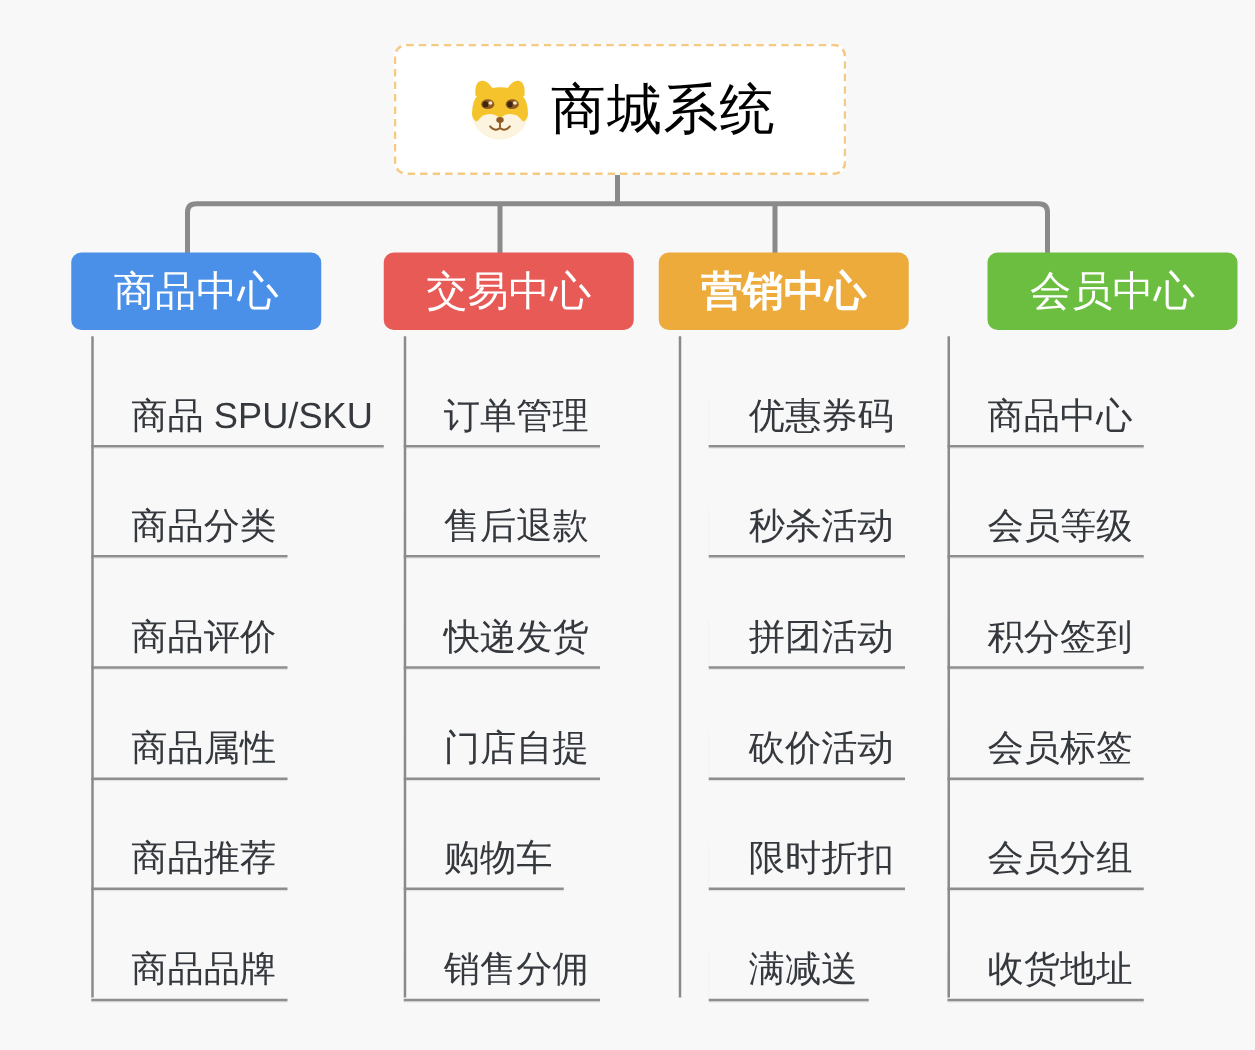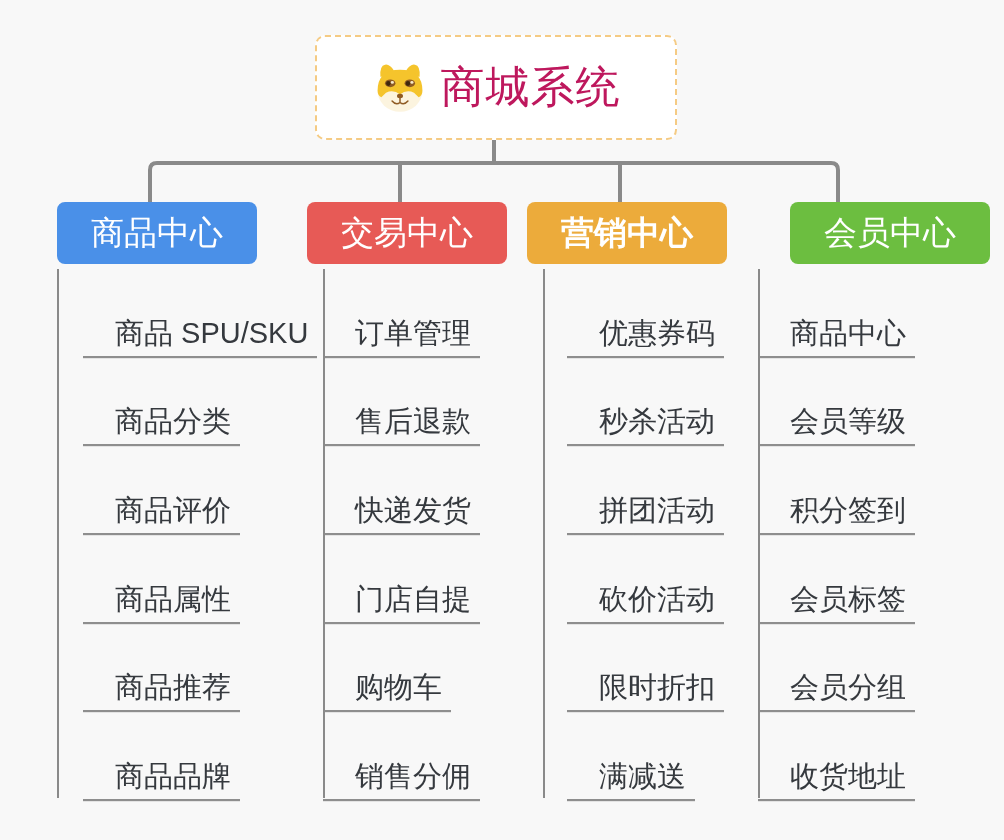--- a/index.html
+++ b/index.html
@@ -15,38 +15,38 @@
   .connectors{position:absolute;left:0;top:0;width:1004px;height:840px;pointer-events:none;}
 
   
   .root-box{
     position:absolute;left:315px;top:35px;width:362px;height:105px;
     background:#FFFFFF;border:2px dashed #F5CB84;border-radius:10px;
     box-sizing:border-box;
     display:flex;align-items:center;justify-content:center;gap:13px;
   }
   .root-label{
-    font-size:44px;color:#be185d;letter-spacing:1px;white-space:nowrap;
+    font-size:44px;color:#000000;letter-spacing:1px;white-space:nowrap;
   }
   .root-icon{width:56px;height:54px;flex:0 0 auto;}
 
   
   .branch-box{
     position:absolute;top:202px;width:200px;height:62px;border-radius:8px;
     color:#FFFFFF;font-size:33px;text-align:center;line-height:62px;
     white-space:nowrap;
   }
   .bx0{left:57px;background:#4A90E8;}
   .bx1{left:307px;background:#E75A56;}
   .bx2{left:527px;background:#ECAB3B;font-weight:bold;}
   .bx3{left:746px;background:#6CBE40;margin-left:44px;}
 
   
   .column{position:absolute;top:269px;}
-  .col0{left:57px;padding-left:26px;}
+  .col0{left:73px;}
   .col1{left:323px;}
   .col2{left:543px;padding-left:24px;}
   .col3{left:758px;}
   .vline{
     position:absolute;left:0;top:0;width:2px;height:529px;background:#8A8A8A;
   }
   .row{
     height:88.67px;display:flex;align-items:flex-end;white-space:nowrap;
   }
   .row:first-of-type{height:86px;}

